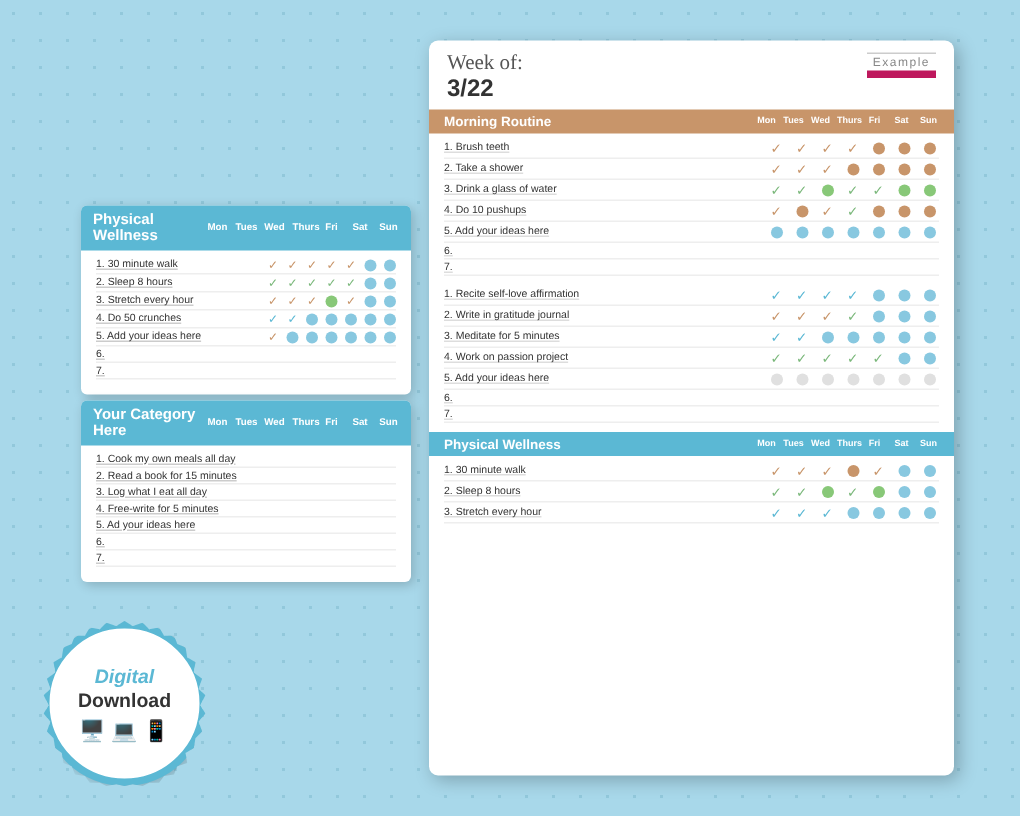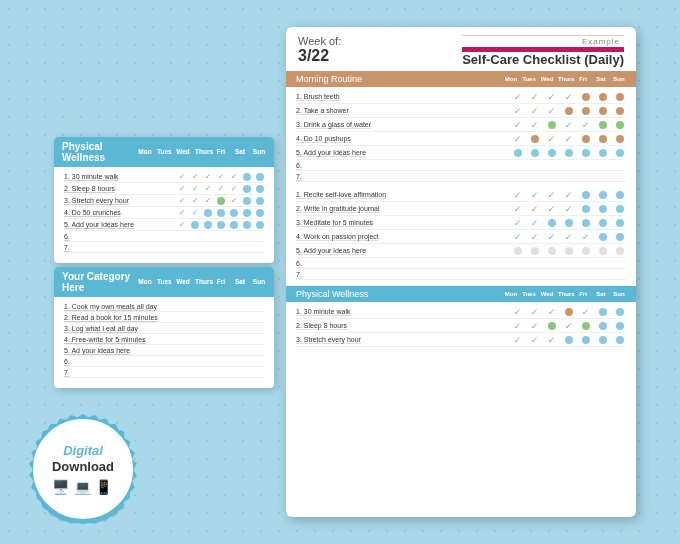--- a/index.html
+++ b/index.html
@@ -129,22 +129,23 @@
     }
 
     .main-card-top {
       padding: 8px 12px 4px;
       display: flex;
       justify-content: space-between;
       align-items: flex-start;
     }
 
     .week-of {
-      font-size: 11px;
+      font-size: 14px;
       color: #555;
+      font-family: Liberation Serif, serif;
     }
 
     .week-date {
       font-size: 16px;
       font-weight: bold;
       color: #333;
     }
 
     .title-block {
       text-align: right;
@@ -176,21 +177,21 @@
       padding: 3px 10px;
       margin-bottom: 3px;
     }
 
     .section-header.blue-bg { background: #5bb8d4; }
     .section-header.brown-bg { background: #c8956a; }
     .section-header.teal-bg { background: #5bb8d4; }
 
     .section-title {
       font-size: 9px;
-      font-weight: normal;
+      font-weight: bold;
       color: white;
     }
 
     .section-days {
       display: flex;
       gap: 4px;
     }
 
     .section-day {
       font-size: 6px;
@@ -413,21 +414,20 @@
   </div>
 
   <div class="main-card">
     <div class="main-card-top">
       <div>
         <div class="week-of">Week of:</div>
         <div class="week-date">3/22</div>
       </div>
       <div class="title-block">
         <div class="example-label">Example</div>
-        <div class="checklist-title">Self-Care Checklist (Daily)</div>
       </div>
     </div>
 
     <div class="section">
       <div class="section-header brown-bg">
         <span class="section-title">Morning Routine</span>
         <div class="section-days">
           <span class="section-day">Mon</span>
           <span class="section-day">Tues</span>
           <span class="section-day">Wed</span>

